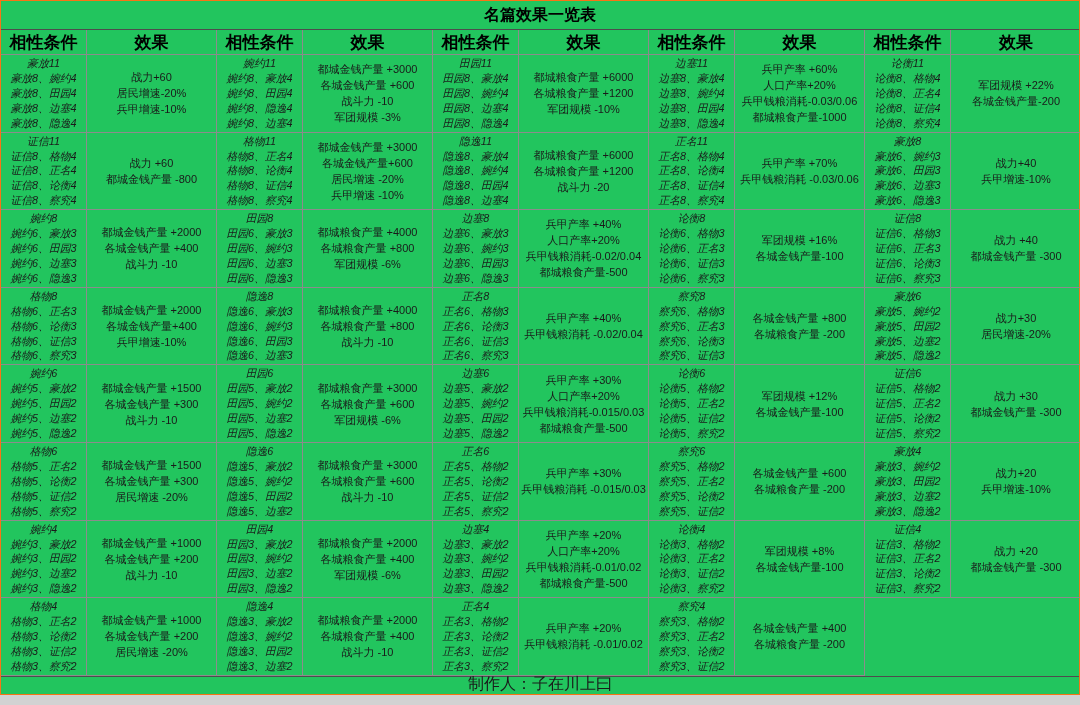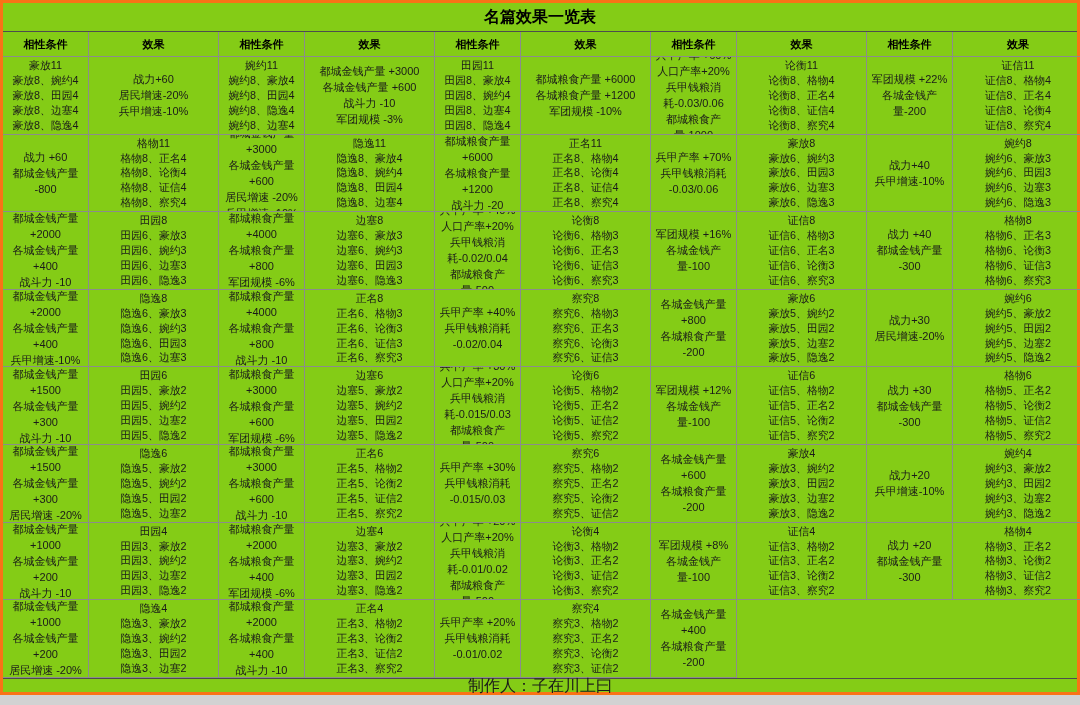--- a/index.html
+++ b/index.html
@@ -10,22 +10,22 @@
   }
   .page{
     position:relative;
     width:1080px;height:705px;
     background:#dcdcdc;
     overflow:hidden;
   }
   .sheet{
     position:absolute;left:0;top:0;
     width:1080px;height:695px;
-    background:#84cc16;
-    border:3px solid #f97316;
+    background:#22c55e;
+    border:1px solid #f97316;
     box-sizing:border-box;
   }
   .title-bar{
     height:29px;
     border-bottom:1px solid #4d4d4d;
     display:flex;align-items:center;justify-content:center;
     font-size:16px;font-weight:700;color:#000;
     box-sizing:border-box;
   }
   .grid{
@@ -41,24 +41,24 @@
     box-sizing:border-box;
     display:flex;flex-direction:column;
     align-items:center;justify-content:center;
     text-align:center;
     color:#1a1a1a;
     overflow:hidden;
     padding:1px 2px;
   }
   .cell:nth-child(10n){border-right:none;}
   .hcell{
-    font-weight:700;font-size:11px;color:#000;
+    font-weight:700;font-size:17px;color:#000;
     justify-content:center;
   }
-  .cond{font-size:10.8px;line-height:14.9px;}
+  .cond{font-size:10.8px;line-height:14.9px;font-style:italic;}
   .eff{font-size:11px;line-height:16px;}
   .footer-bar{
     height:17px;
     border-top:1px solid #4d4d4d;
     display:flex;align-items:center;justify-content:center;
     font-size:16px;color:#1a1a1a;
     box-sizing:border-box;
   }
   .bottom-strip{
     position:absolute;left:0;top:695px;width:1080px;height:10px;
@@ -112,20 +112,27 @@
           <div>田园8、豪放4</div>
           <div>田园8、婉约4</div>
           <div>田园8、边塞4</div>
           <div>田园8、隐逸4</div>
         </div>
         <div class="cell eff">
           <div>都城粮食产量 +6000</div>
           <div>各城粮食产量 +1200</div>
           <div>军团规模 -10%</div>
         </div>
+        <div class="cell cond">
+          <div>边塞11</div>
+          <div>边塞8、豪放4</div>
+          <div>边塞8、婉约4</div>
+          <div>边塞8、田园4</div>
+          <div>边塞8、隐逸4</div>
+        </div>
         <div class="cell eff">
           <div>兵甲产率 +60%</div>
           <div>人口产率+20%</div>
           <div>兵甲钱粮消耗-0.03/0.06</div>
           <div>都城粮食产量-1000</div>
         </div>
         <div class="cell cond">
           <div>论衡11</div>
           <div>论衡8、格物4</div>
           <div>论衡8、正名4</div>

